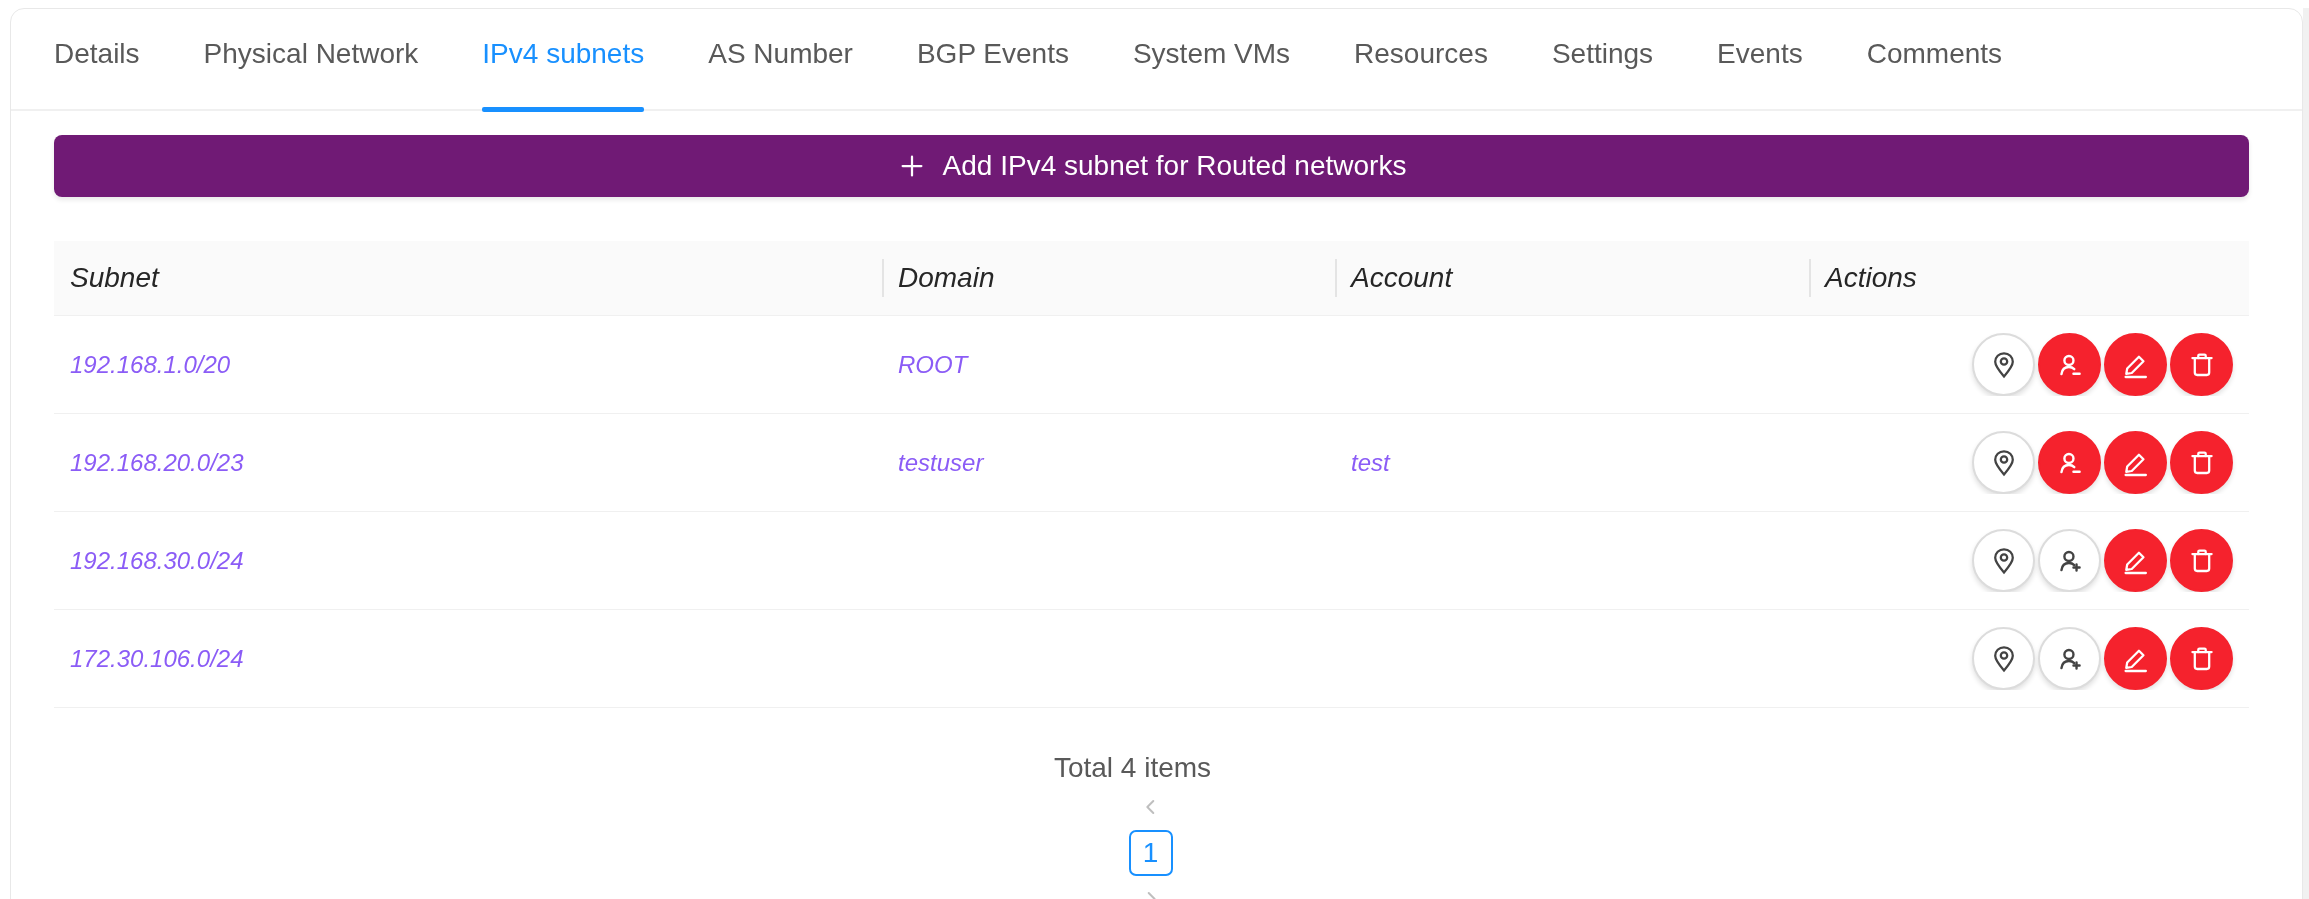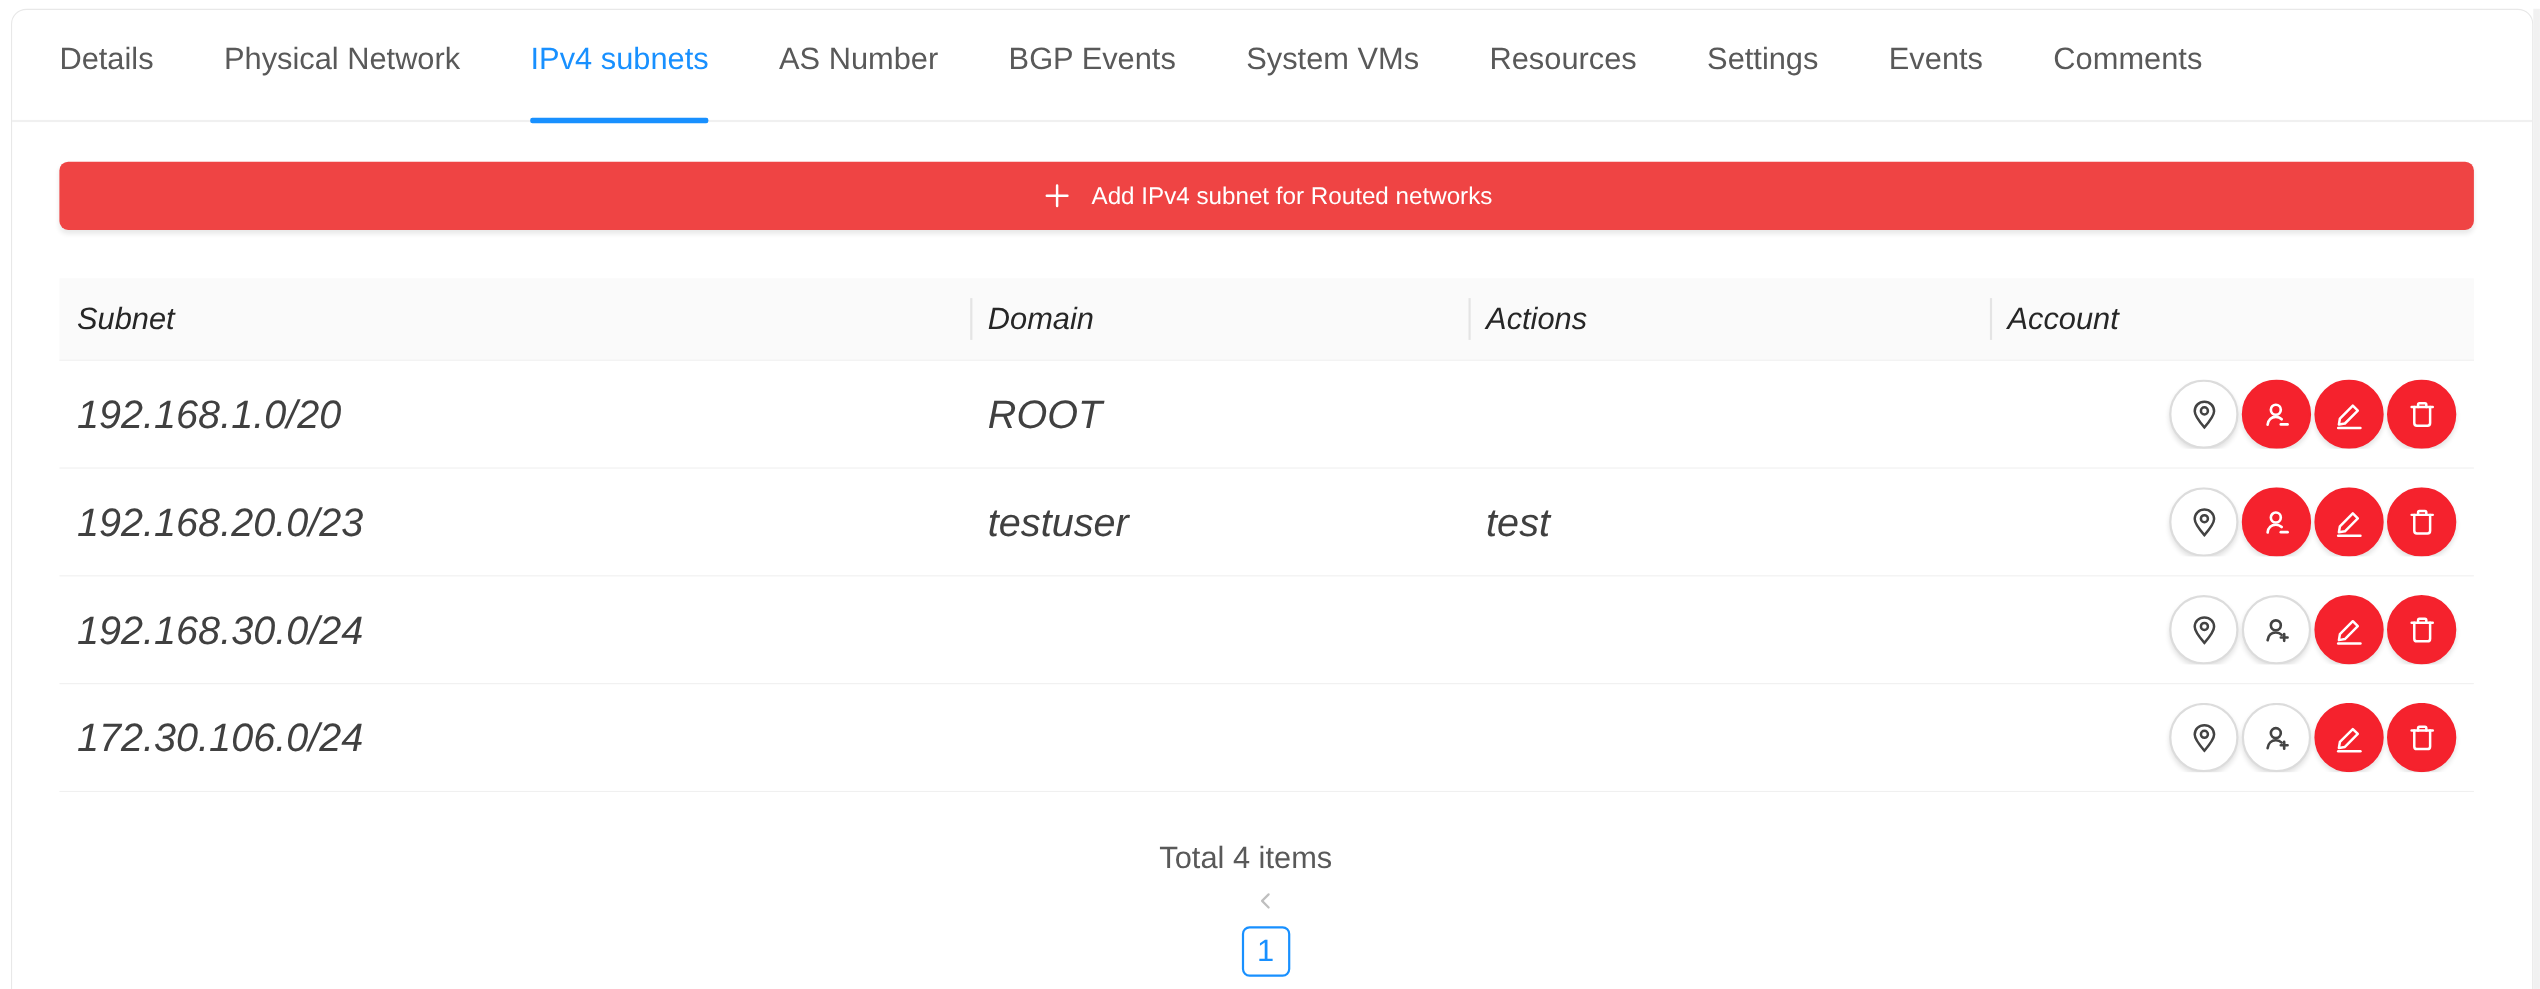--- a/index.html
+++ b/index.html
@@ -19,37 +19,37 @@
           align-items:center; gap:64px; padding:6px 37px 16px 43px; }
   .tab { position:relative; font-size:28px; color:#595959; cursor:pointer;
          height:96px; display:flex; align-items:center; white-space:nowrap; }
   .tab.active { color:#1890ff; }
   .tab.active::after { content:""; position:absolute; left:0; right:0; bottom:-10px;
                        height:5px; background:#1890ff; border-radius:2px; }
 
   .content { padding:0 55px 0 43px; }
 
   
-  .add-btn { margin-top:36px; width:2195px; height:62px; background:#ef4444;
-             border:none; border-radius:8px; color:#fff; font-size:22px;
+  .add-btn { margin-top:24px; width:2195px; height:62px; background:#701a75;
+             border:none; border-radius:8px; color:#fff; font-size:28px;
              font-family:"Liberation Sans", sans-serif;
              display:flex; align-items:center; justify-content:center; gap:16px;
              cursor:pointer; box-shadow:0 3px 5px rgba(0,0,0,0.09); }
   .add-btn svg { display:block; }
 
   
   .table { margin-top:44px; width:2195px; }
   .tr { display:grid; grid-template-columns:828px 453px 474px 440px; align-items:center;font-style:italic; }
   .thead { background:#fafafa; height:75px; border-bottom:1px solid #f0f0f0; }
   .th { position:relative; font-size:28px; color:#262626; padding:0 16px; height:100%;
         display:flex; align-items:center; }
   .th + .th::before { content:""; position:absolute; left:0; top:50%; transform:translateY(-50%);
         width:2px; height:38px; background:#e4e4e4; }
   .trow { height:98px; border-bottom:1px solid #f0f0f0; }
-  .td { font-size:36px; color:#404040; padding:0 16px; overflow:hidden;
+  .td { font-size:24px; color:#8b5cf6; padding:0 16px; overflow:hidden;
         text-overflow:ellipsis; white-space:nowrap; }
   .td.actions { display:flex; justify-content:flex-end; align-items:center; gap:3px; }
 
   
   .abtn { width:63px; height:63px; border-radius:50%; display:flex; align-items:center;
           justify-content:center; cursor:pointer; flex:none;
           box-shadow:0 3px 5px rgba(0,0,0,0.12); font-family:inherit; }
   .abtn.plain { background:#fff; border:2px solid #dcdcdc; color:#434343; }
   .abtn.danger { background:#f5222d; border:2px solid #f5222d; color:#ffffff; }
   .abtn svg { display:block; }
@@ -97,22 +97,22 @@
           </svg>
       </span>
       <span>Add IPv4 subnet for Routed networks</span>
     </button>
 
     <div class="table">
 
       <div class="tr thead">
         <div class="th">Subnet</div>
         <div class="th">Domain</div>
+        <div class="th">Account</div>
         <div class="th">Actions</div>
-        <div class="th">Account</div>
       </div>
 
       <div class="tr trow">
         <div class="td">192.168.1.0/20</div>
         <div class="td">ROOT</div>
         <div class="td"></div>
         <div class="td actions">
           <button class="abtn plain">
             <span style="display:flex;">
                 <svg width="32" height="32" viewBox="0 0 24 24" fill="none" stroke="currentColor" stroke-width="1.7">

